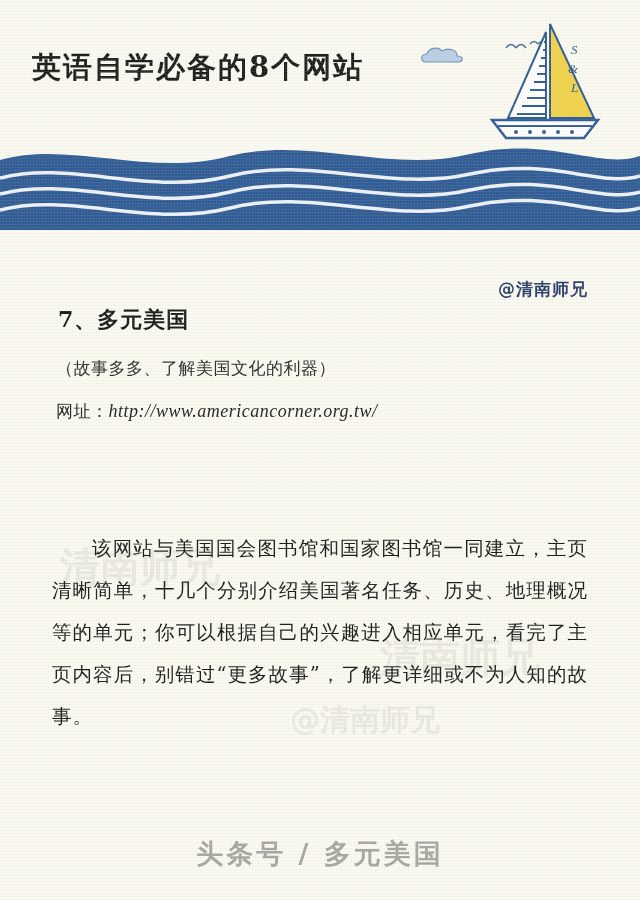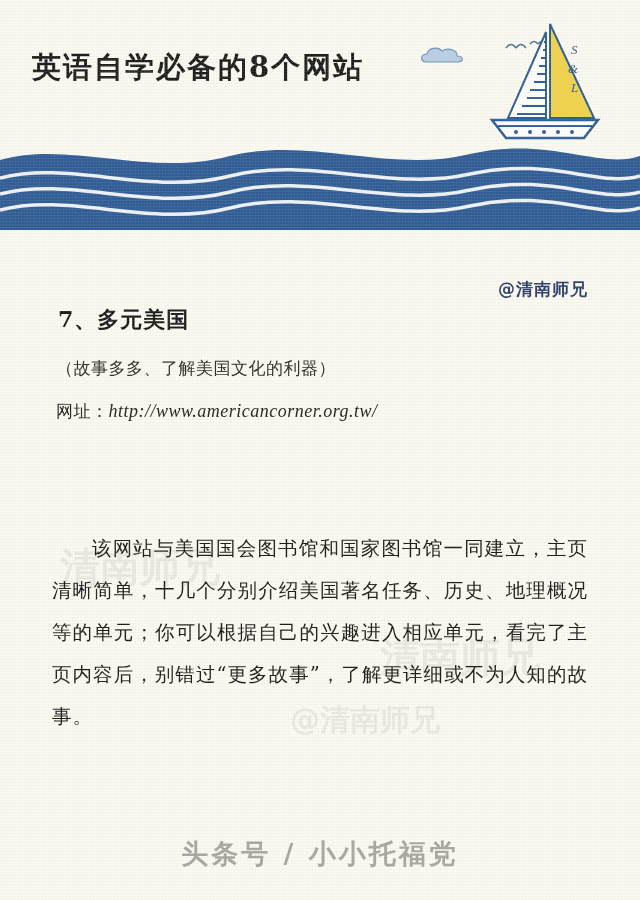--- a/index.html
+++ b/index.html
@@ -236,14 +236,14 @@
 
     <div class="section-sub">（故事多多、了解美国文化的利器）</div>
 
     <div class="url-line">
       <span>网址：</span><span class="url">http://www.americancorner.org.tw/</span>
     </div>
 
     <div id="paragraph">该网站与美国国会图书馆和国家图书馆一同建立，主页清晰简单，十几个分别介绍美国著名任务、历史、地理概况等的单元；你可以根据自己的兴趣进入相应单元，看完了主页内容后，别错过“更多故事”，了解更详细或不为人知的故事。</div>
   </div>
 
-  <div id="footer">头条号 / 小小托福党</div>
+  <div id="footer">头条号 / 多元美国</div>
 </div>
 
 </body></html>

